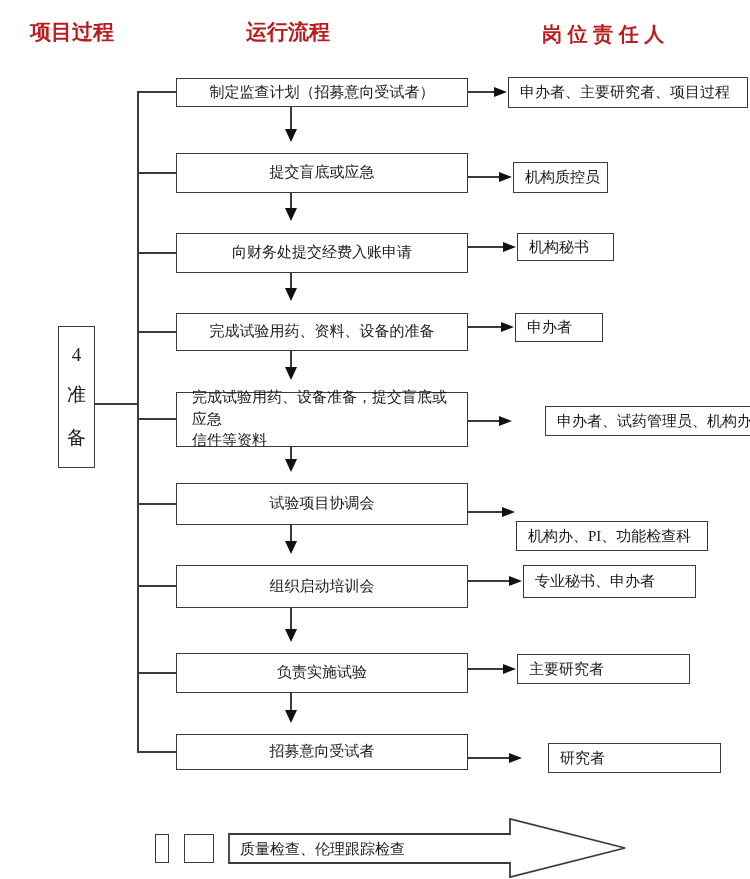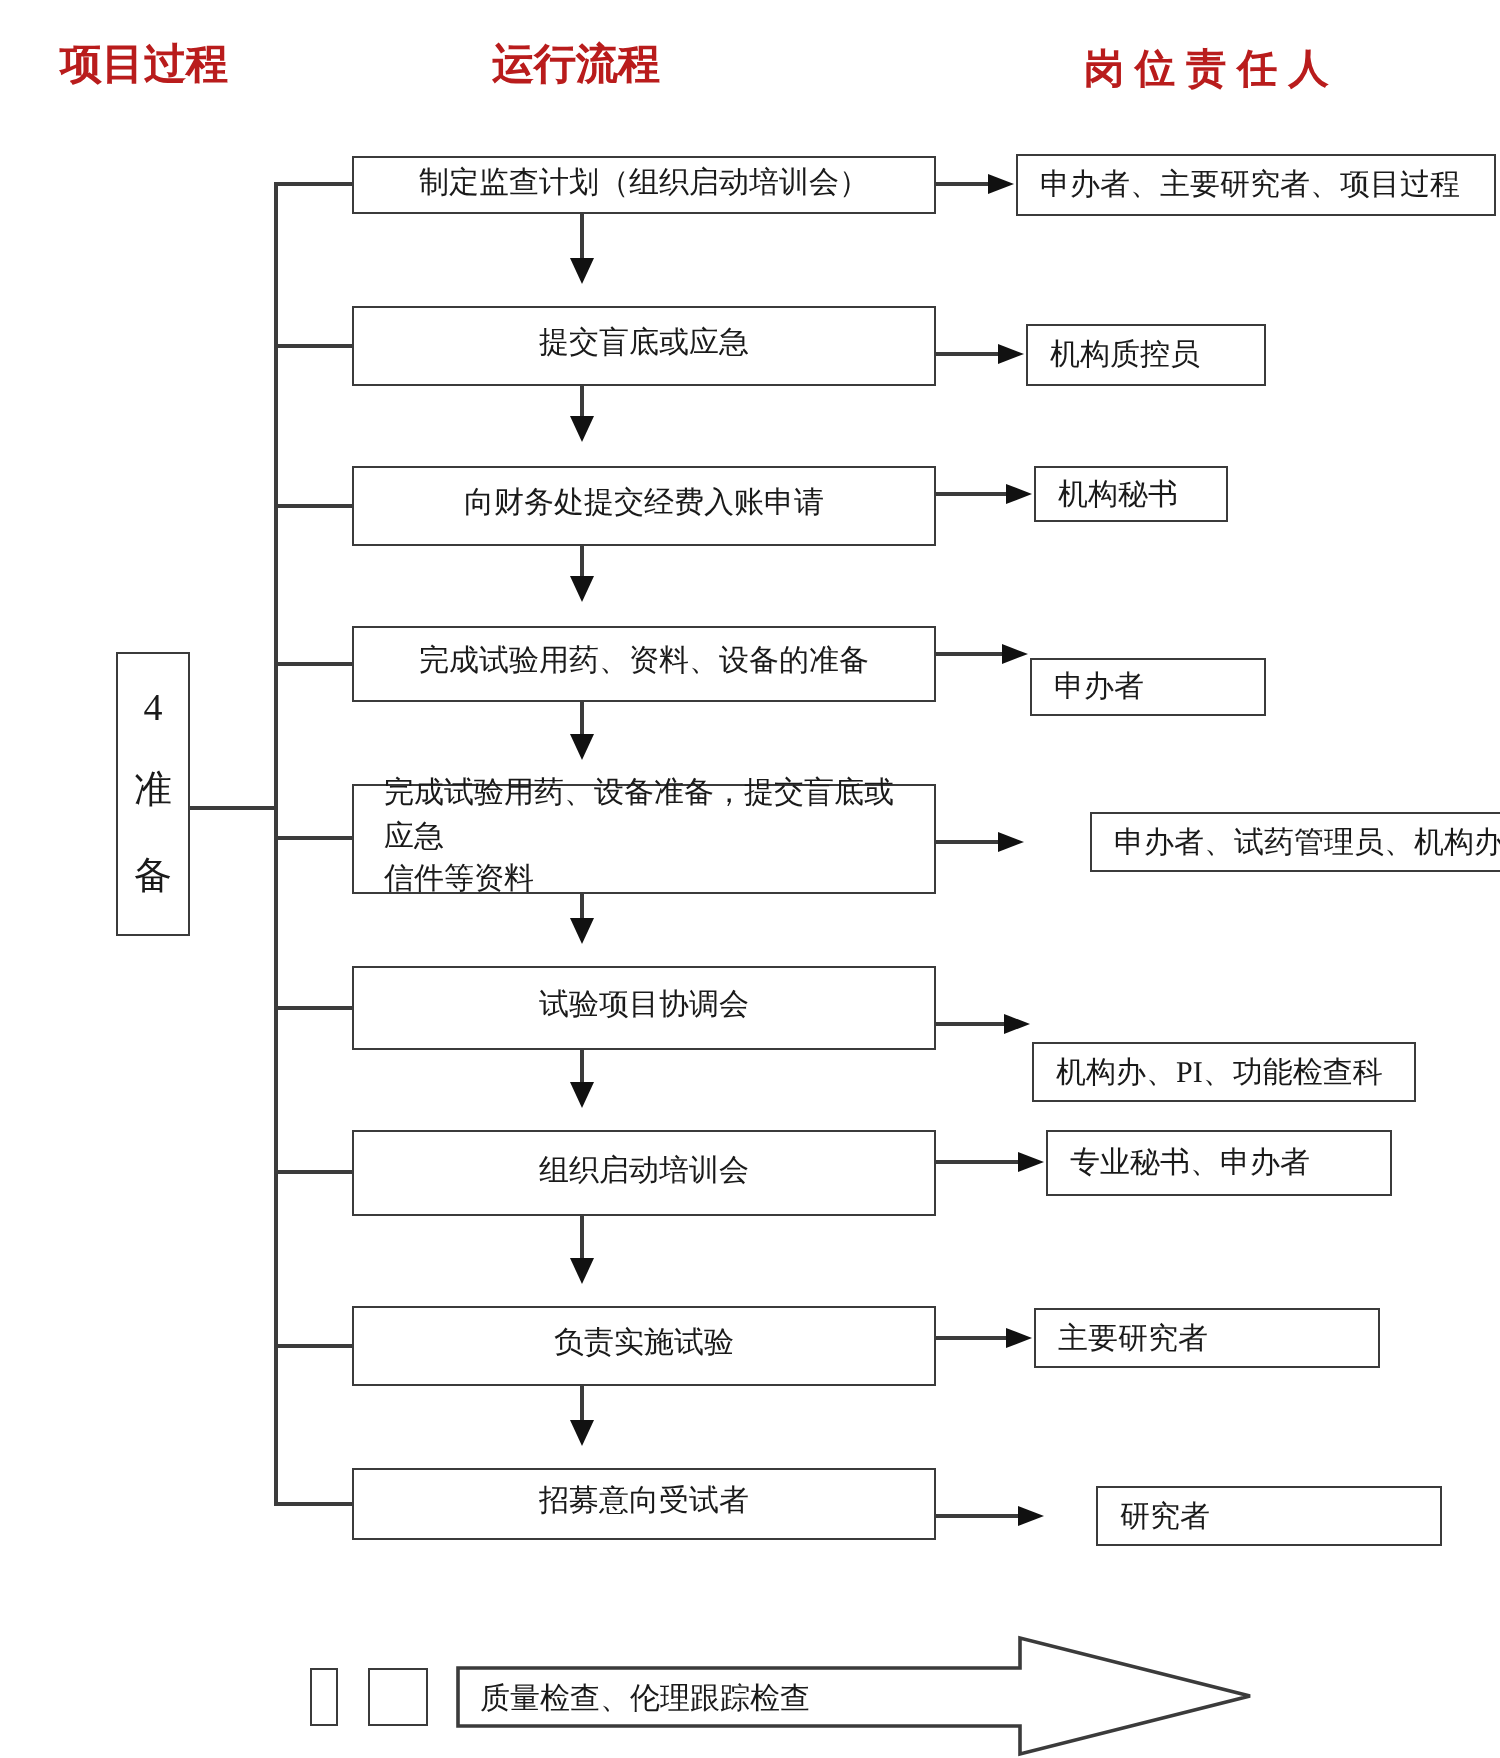--- a/index.html
+++ b/index.html
@@ -73,21 +73,21 @@
   <div class="hline" style="left:137px;top:172px;width:39px;"></div>
   <div class="hline" style="left:137px;top:252px;width:39px;"></div>
   <div class="hline" style="left:137px;top:331px;width:39px;"></div>
   <div class="hline" style="left:137px;top:418px;width:39px;"></div>
   <div class="hline" style="left:137px;top:503px;width:39px;"></div>
   <div class="hline" style="left:137px;top:585px;width:39px;"></div>
   <div class="hline" style="left:137px;top:672px;width:39px;"></div>
   <div class="hline" style="left:137px;top:751px;width:39px;"></div>
 
   <div class="pbox" style="top:78px;height:29px;">
-    <span>制定监查计划（组织启动培训会）</span>
+    <span>制定监查计划（招募意向受试者）</span>
   </div>
   <div class="pbox" style="top:153px;height:40px;">
     <span>提交盲底或应急</span>
   </div>
   <div class="pbox" style="top:233px;height:40px;">
     <span>向财务处提交经费入账申请</span>
   </div>
   <div class="pbox" style="top:313px;height:38px;">
     <span>完成试验用药、资料、设备的准备</span>
   </div>
@@ -157,27 +157,27 @@
 
   <div class="hline" style="left:468px;top:668px;width:35px;"></div>
   <div class="htri" style="left:503px;top:664px;"></div>
 
   <div class="hline" style="left:468px;top:757px;width:41px;"></div>
   <div class="htri" style="left:509px;top:753px;"></div>
 
   <div class="rbox" style="left:508px;top:77px;width:240px;height:31px;">
     <span>申办者、主要研究者、项目过程</span>
   </div>
-  <div class="rbox" style="left:513px;top:162px;width:120px;height:31px;">
+  <div class="rbox" style="left:513px;top:162px;width:95px;height:31px;">
     <span>机构质控员</span>
   </div>
   <div class="rbox" style="left:517px;top:233px;width:97px;height:28px;">
     <span>机构秘书</span>
   </div>
-  <div class="rbox" style="left:515px;top:313px;width:118px;height:29px;margin-top:16px;">
+  <div class="rbox" style="left:515px;top:313px;width:88px;height:29px;">
     <span>申办者</span>
   </div>
   <div class="rbox" style="left:513px;top:406px;width:210px;height:30px;margin-left:32px;">
     <span>申办者、试药管理员、机构办</span>
   </div>
   <div class="rbox" style="left:516px;top:497px;width:192px;height:30px;margin-top:24px;">
     <span>机构办、PI、功能检查科</span>
   </div>
   <div class="rbox" style="left:523px;top:565px;width:173px;height:33px;">
     <span>专业秘书、申办者</span>

